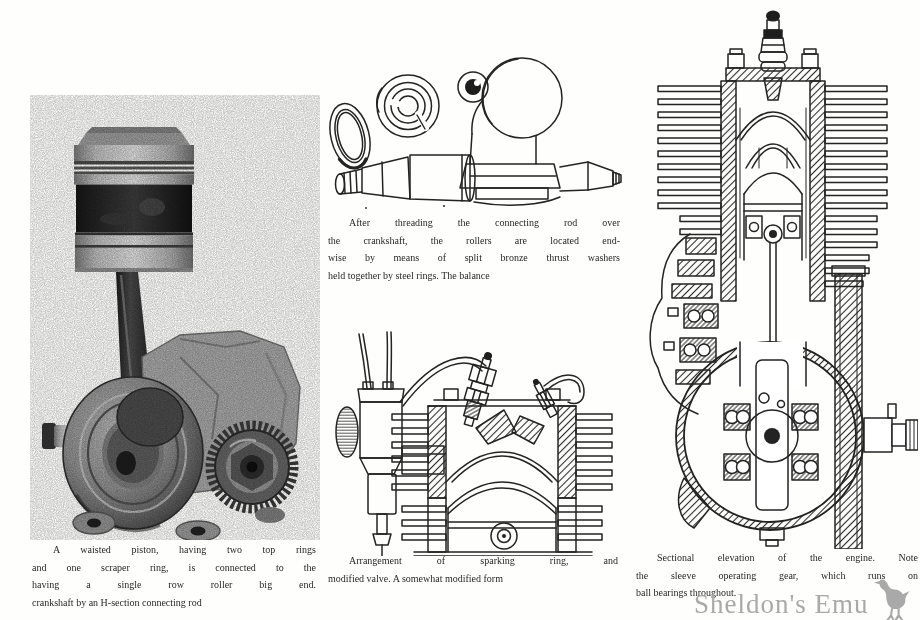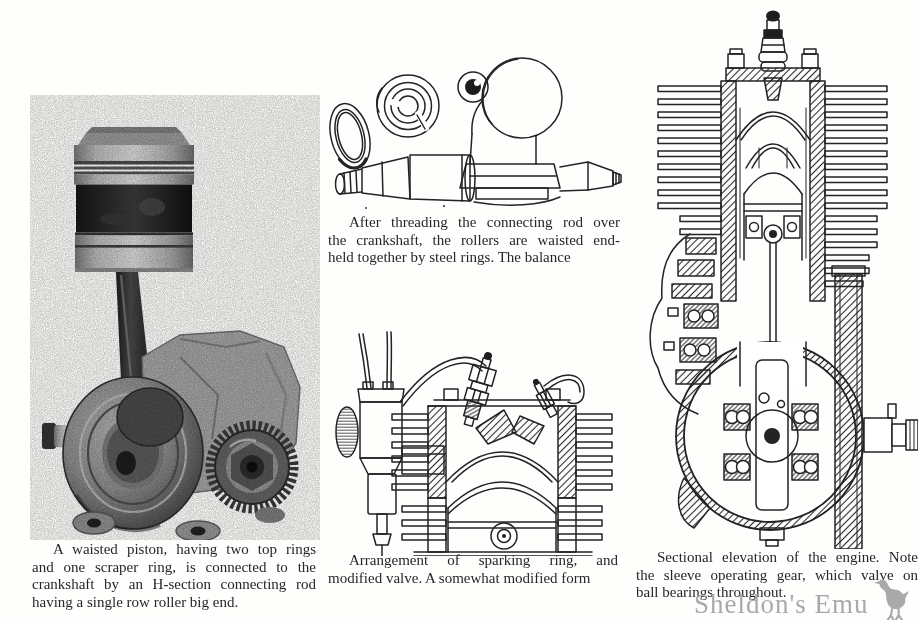--- a/index.html
+++ b/index.html
@@ -3,21 +3,21 @@
 <meta charset="utf-8">
 <style>
   html,body{margin:0;padding:0;background:#e8e8e8;}
   .page{
     position:relative;width:920px;height:620px;background:#fefefdff;
     background:#fefefd;overflow:hidden;
     font-family:"Liberation Serif",serif;color:#262626;
   }
   .fig{position:absolute;}
   .fig svg{display:block;}
-  .caption{position:absolute;font-size:15px;line-height:17.5px;color:#272727;}
+  .caption{position:absolute;font-size:10px;line-height:17.5px;color:#272727;}
   .cap-line{white-space:nowrap;text-align:justify;text-align-last:justify;}
   .cap-line:last-child{text-align-last:left;}
   .cap-line.indent{padding-left:21px;}
   .watermark{
     position:absolute;left:694px;top:576px;display:flex;align-items:flex-end;
     color:#a9a9a9;z-index:5;pointer-events:none;
   }
   .watermark .wm-text{
     font-size:27px;letter-spacing:1px;line-height:1;padding-bottom:4px;
     font-family:"Liberation Serif",serif;
@@ -396,38 +396,39 @@
 
       <rect x="132" y="520" width="24" height="12"></rect>
       <rect x="138" y="532" width="12" height="6"></rect>
       <path d="M56,470 C46,490 50,512 66,520 L82,500 Z" fill="url(#ht)"></path>
     </svg>
   </div>
 
   <div class="caption" style="left:32px;top:541px;width:284px">
     <div class="cap-line indent">A waisted piston, having two top rings</div>
     <div class="cap-line">and one scraper ring, is connected to the</div>
+    <div class="cap-line">having a single row roller big end.</div>
     <div class="cap-line">crankshaft by an H-section connecting rod</div>
-    <div class="cap-line">having a single row roller big end.</div>
   </div>
 
   <div class="caption" style="left:328px;top:214px;width:292px">
     <div class="cap-line indent">After threading the connecting rod over</div>
-    <div class="cap-line">the crankshaft, the rollers are waisted end-</div>
+    <div class="cap-line">the crankshaft, the rollers are located end-</div>
+    <div class="cap-line">wise by means of split bronze thrust washers</div>
     <div class="cap-line">held together by steel rings.  The balance</div>
   </div>
 
   <div class="caption" style="left:328px;top:552px;width:290px">
     <div class="cap-line indent">Arrangement of sparking ring, and</div>
     <div class="cap-line">modified valve.  A somewhat modified form</div>
   </div>
 
   <div class="caption" style="left:636px;top:549px;width:282px">
     <div class="cap-line indent">Sectional elevation of the engine.  Note</div>
-    <div class="cap-line">the sleeve operating gear, which valve on</div>
+    <div class="cap-line">the sleeve operating gear, which runs on</div>
     <div class="cap-line">ball bearings throughout.</div>
   </div>
 
   <div class="watermark">
     <span class="wm-text">Sheldon's Emu</span>
     <svg class="emu" width="38" height="46" viewBox="0 0 40 48" aria-hidden="true">
       <path fill="#a9a9a9" d="M13 5 C11 3 8 3 7 5 L1 7 L7 8.5 C7 10.5 8 12.5 10 13.5 C13 15.5 14 18 14 22 C14 23 14 24 14.4 25.5 C15.5 31 19 34.5 24 34.5 C29.5 34.5 34 30.5 34 25.5 C34 23 35 20 38.5 15.5 C35.5 17 33.5 18 31.5 19 C29.5 15.8 26.5 14 22.5 14 C18.5 14 16.3 11 15.3 8 C15 6.8 14 5.8 13 5 Z"></path>
       <path fill="none" stroke="#a9a9a9" stroke-width="2.2" stroke-linecap="round" d="M20 34.5 L19 41 L15.5 46 M19 41 L21.5 46 M27 34.5 L27 41 L24 46 M27 41 L30.5 46"></path>
     </svg>
   </div>

